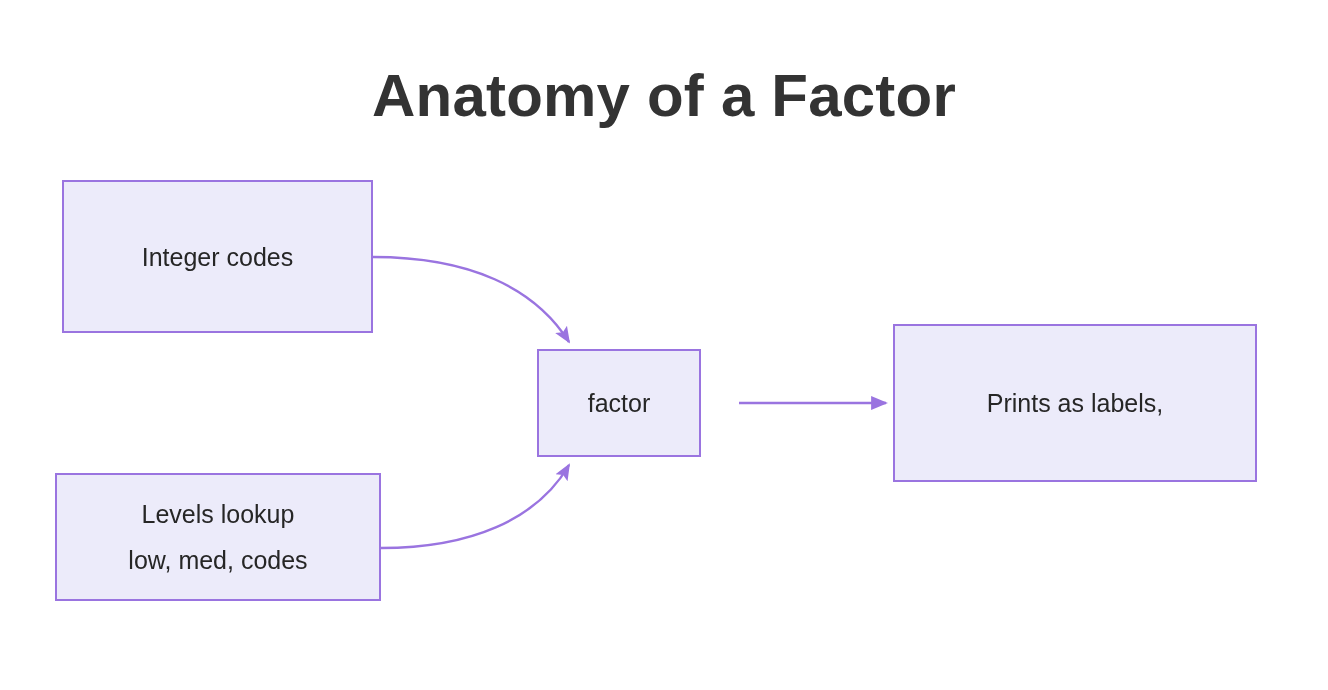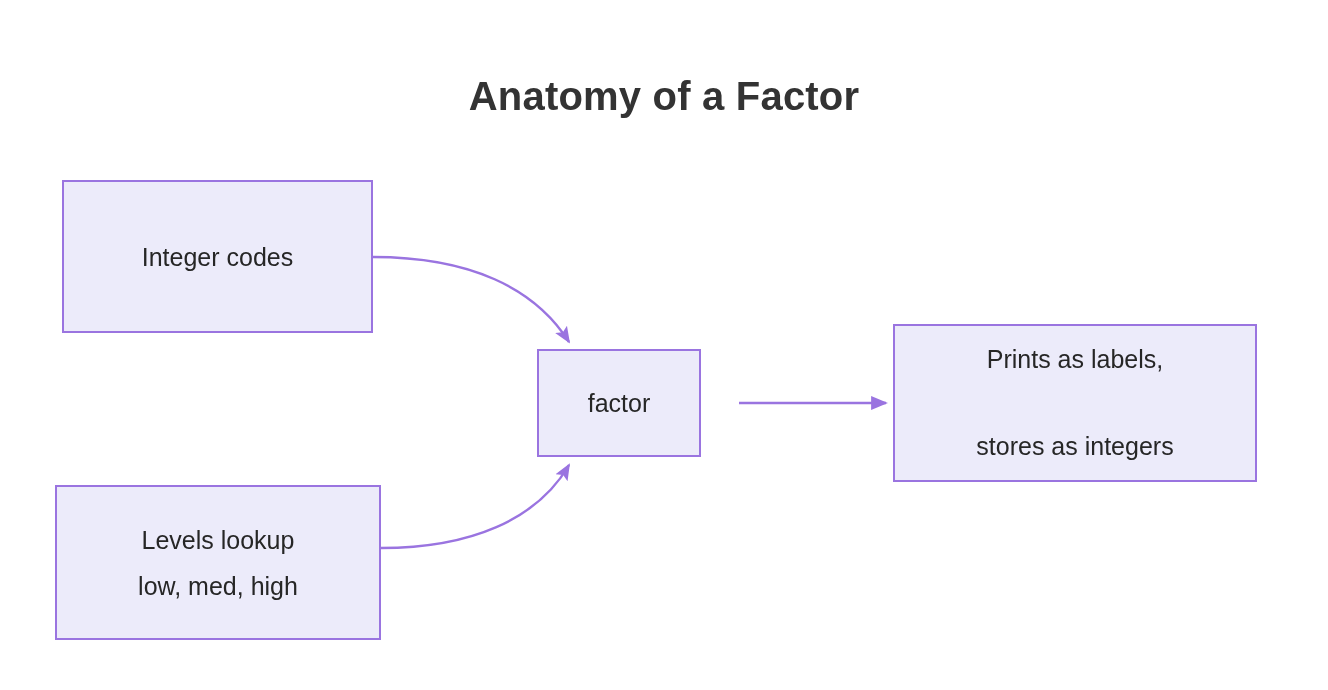--- a/index.html
+++ b/index.html
@@ -22,21 +22,21 @@
     width: 1328px;
     height: 690px;
   }
 
   .page-title {
     position: absolute;
     left: 0;
     top: 64px;
     width: 1328px;
     text-align: center;
-    font-size: 40px;
+    font-size: 60px;
     font-weight: 600;
     color: #333333;
     letter-spacing: 0.2px;
     line-height: 64px;
     white-space: pre;
   }
 
   
   .connectors {
     position: absolute;
@@ -69,23 +69,23 @@
 
   #node-integer-codes {
     left: 62px;
     top: 180px;
     width: 311px;
     height: 153px;
   }
 
   #node-levels-lookup {
     left: 55px;
-    top: 485px;
+    top: 473px;
     width: 326px;
-    height: 155px;
+    height: 128px;
   }
 
   #node-factor {
     left: 537px;
     top: 349px;
     width: 164px;
     height: 108px;
   }
 
   #node-output {
@@ -120,25 +120,24 @@
 
     <path d="M 739 403 L 886 403" fill="none" stroke="#9a74e0" stroke-width="2.4" marker-end="url(#arrowhead-plain)"></path>
   </svg>
 
   <div class="node" id="node-integer-codes">
     <span class="node-line">Integer codes</span>
   </div>
 
   <div class="node" id="node-levels-lookup">
     <span class="node-line">Levels lookup</span>
-    <span class="node-line">low, med, high</span>
+    <span class="node-line">low, med, codes</span>
   </div>
 
   <div class="node" id="node-factor">
     <span class="node-line">factor</span>
   </div>
 
   <div class="node" id="node-output">
     <span class="node-line">Prints as labels,</span>
-    <span class="node-line">stores as integers</span>
   </div>
 
 </div>
 
 </body></html>

